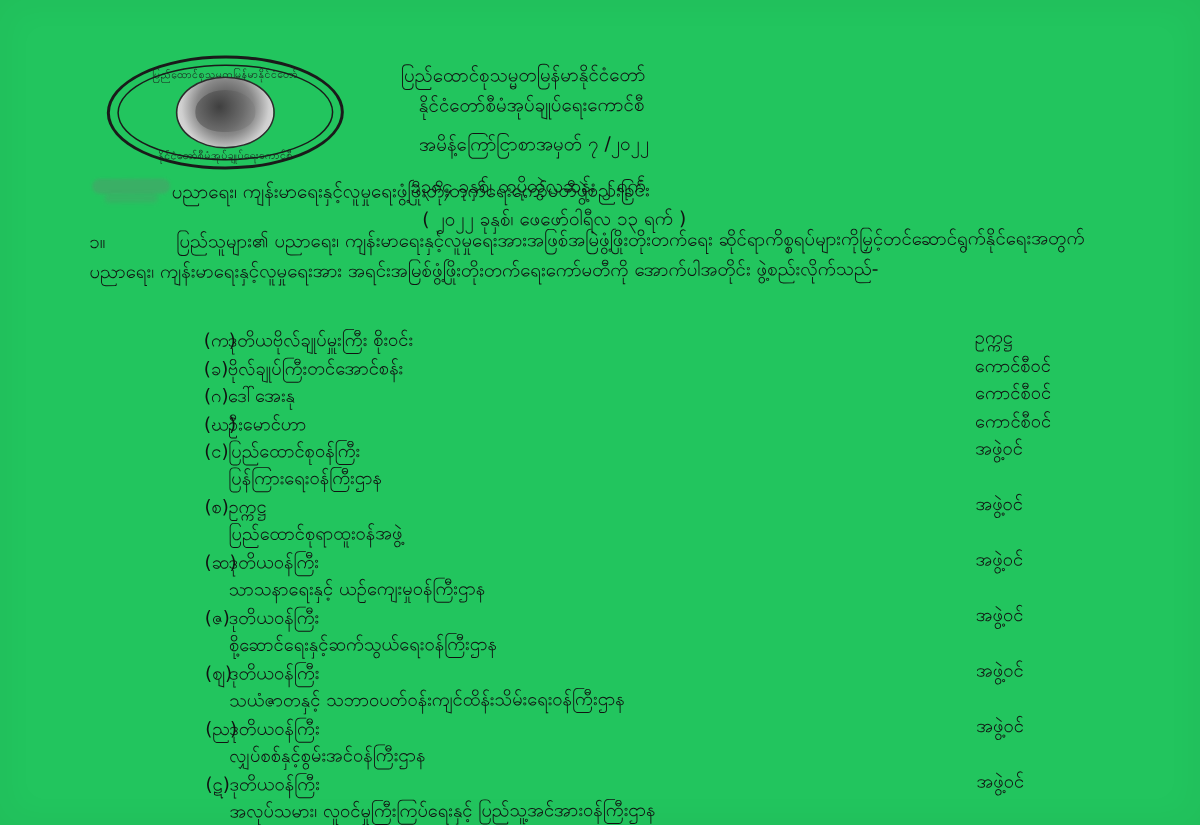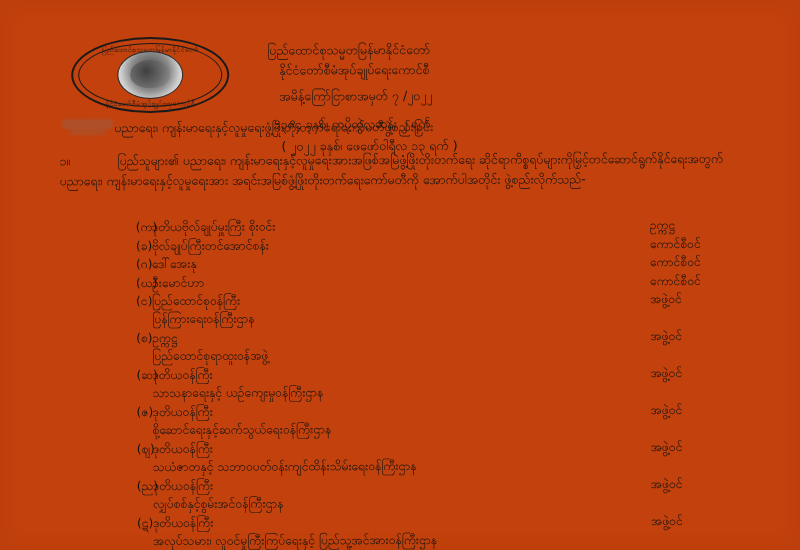--- a/index.html
+++ b/index.html
@@ -12,21 +12,21 @@
     background: #ffffff;
     font-family: "DejaVu Sans", sans-serif;
     color: #111;
     overflow: hidden;
     position: relative;
   }
   .page {
     position: relative;
     width: 800px;
     height: 550px;
-    background: #c2410c;
+    background: #22c55e;
     box-sizing: border-box;
   }
   
   .page::before {
     content: "";
     position: absolute;
     left: 0; top: 0; right: 0; bottom: 0;
     box-shadow: inset 0 0 26px rgba(0,0,0,0.045);
     pointer-events: none;
   }

